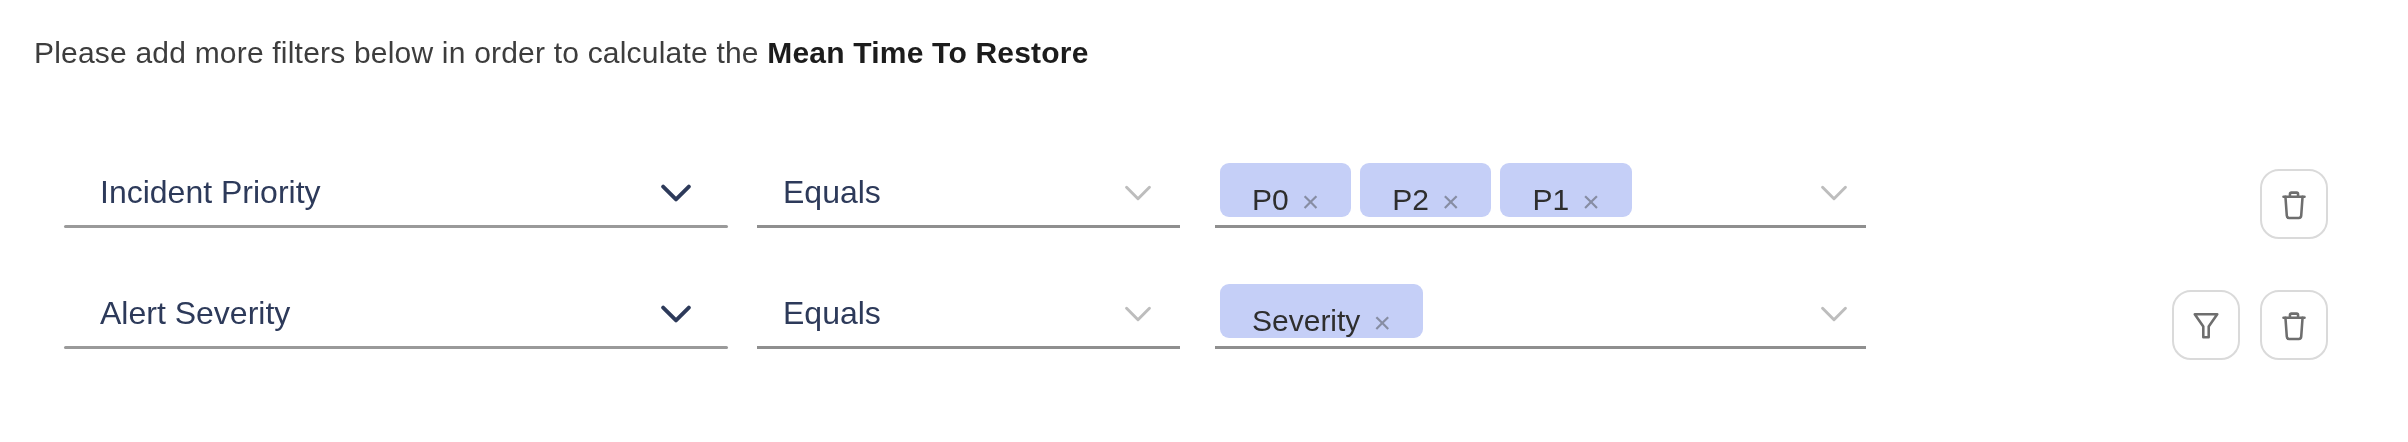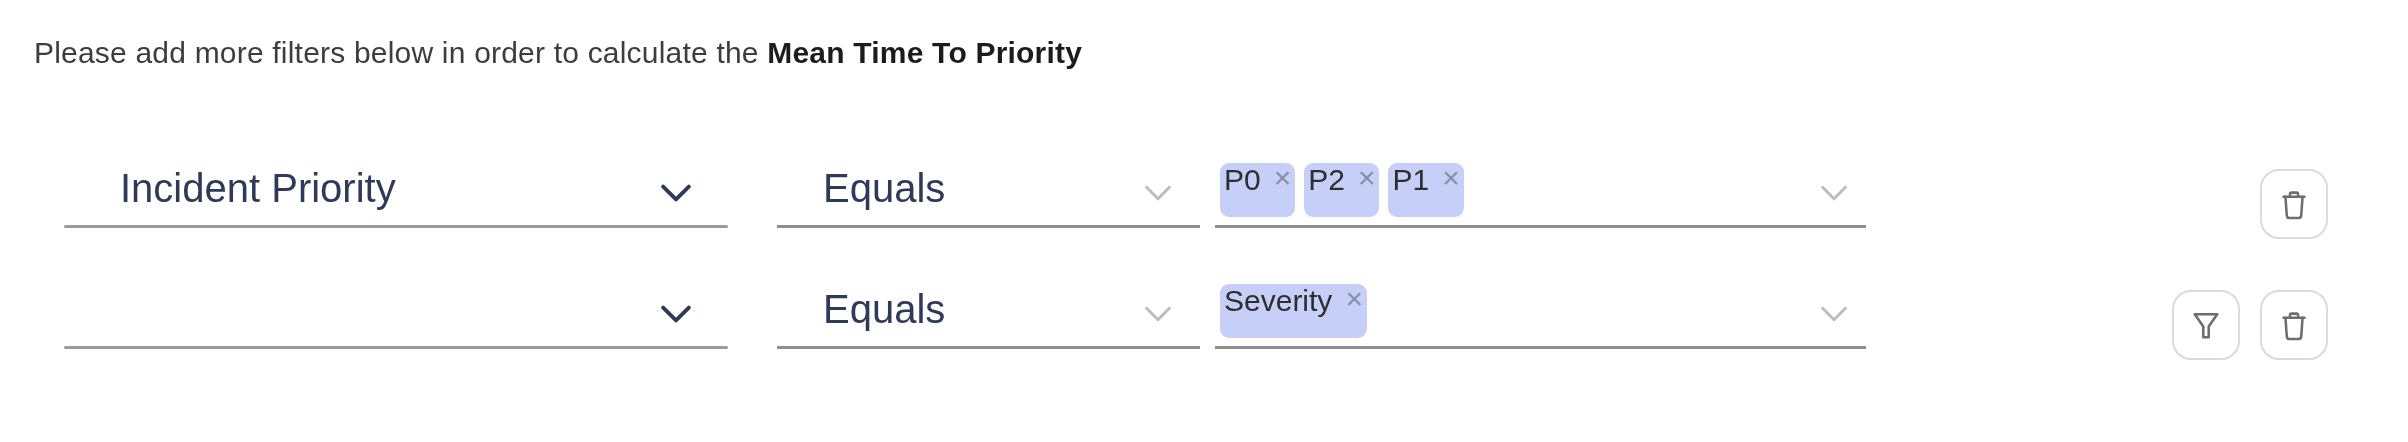--- a/index.html
+++ b/index.html
@@ -15,53 +15,53 @@
 
   .filter-row { position:absolute; left:0; width:2408px; height:71px; }
   #rows .filter-row:nth-child(1) { top:157px; }
   #rows .filter-row:nth-child(2) { top:278px; }
 
   .field { position:absolute; top:0; height:71px; cursor:pointer; }
   .field::after { content:""; position:absolute; left:0; right:0; bottom:0;
     height:3px; background:#8f8f8f; }
   .field-attr { left:64px; width:664px; }
   .field-attr::after { border-radius:3px; background:#9a9a9a; }
-  .field-op   { left:777px; width:423px;text-align:center; }
+  .field-op   { left:757px; width:423px;text-align:center; }
   .field-values { left:1215px; width:651px; }
 
-  .field-label { position:absolute; bottom:17px; font-size:40px;
-    color:#2d3a5a; white-space:nowrap;margin-left:20px; }
+  .field-label { position:absolute; bottom:17px; font-size:32px;
+    color:#2d3a5a; white-space:nowrap; }
   .field-attr .field-label { left:36px; }
   .field-op .field-label { left:26px; }
 
   .chev { position:absolute; fill:none; stroke-linecap:round; stroke-linejoin:round; }
   .chev-dark { right:36px; bottom:26px; width:32px; height:18px;
     stroke:#2d3a5a; stroke-width:3; }
   .chev-light { width:28px; height:16px; stroke:#bdbdbd; stroke-width:2.6; }
   .field-op .chev-light { right:28px; bottom:27px; }
   .field-values .chev-light { right:18px; bottom:27px; }
 
   .tags { position:absolute; left:5px; bottom:11px; display:flex; gap:9px; }
-  .tag { display:inline-flex; align-items:flex-start; gap:13px; height:54px;
-    padding:0 4px; border-radius:9px; background:#c5cff7;
+  .tag { display:inline-flex; align-items:flex-end; gap:13px; height:54px;
+    padding:0 32px; border-radius:9px; background:#c5cff7;
     font-size:30px; color:#2e2e2e; cursor:default; }
   .tag-x { font-size:30px; color:#878da3; line-height:1; cursor:pointer; }
 
   .row-actions { position:absolute; right:80px; top:12px; display:flex; gap:20px; }
   .icon-btn { width:68px; height:70px; border:2px solid #dadada;
     border-radius:19px; background:#ffffff; display:flex; align-items:center;
     justify-content:center; cursor:pointer; padding:0; }
   .icon-btn svg { width:36px; height:36px; fill:none; stroke:#6e6e6e;
     stroke-width:1.7; stroke-linejoin:round; stroke-linecap:round; }
 </style>
 </head>
 <body>
 
 <div class="page">
-  <p class="intro"><span>Please add more filters below in order to calculate the </span><b>Mean Time To Priority</b></p>
+  <p class="intro"><span>Please add more filters below in order to calculate the </span><b>Mean Time To Restore</b></p>
   <div id="rows">
   <div class="filter-row">
     <div class="field field-attr">
       <span class="field-label">Incident Priority</span>
       <svg class="chev chev-dark" viewBox="0 0 24 14">
             <polyline points="2,2 12,12 22,2"></polyline>
           </svg>
     </div>
     <div class="field field-op">
       <span class="field-label">Equals</span>
@@ -94,20 +94,21 @@
               <path d="M9.3 7.2 V5.3 a0.9 0.9 0 0 1 0.9 -0.9 h3.6 a0.9 0.9 0 0 1 0.9 0.9 V7.2"></path>
               <path d="M5 7.2 h14"></path>
               <path d="M6.3 7.2 l0.9 12.6 a1.6 1.6 0 0 0 1.6 1.5 h6.4 a1.6 1.6 0 0 0 1.6 -1.5 l0.9 -12.6"></path>
             </svg>
           </button>
         </div>
   </div>
 
   <div class="filter-row">
     <div class="field field-attr">
+      <span class="field-label">Alert Severity</span>
       <svg class="chev chev-dark" viewBox="0 0 24 14">
             <polyline points="2,2 12,12 22,2"></polyline>
           </svg>
     </div>
     <div class="field field-op">
       <span class="field-label">Equals</span>
       <svg class="chev chev-light" viewBox="0 0 24 14">
             <polyline points="2,2 12,12 22,2"></polyline>
           </svg>
     </div>

